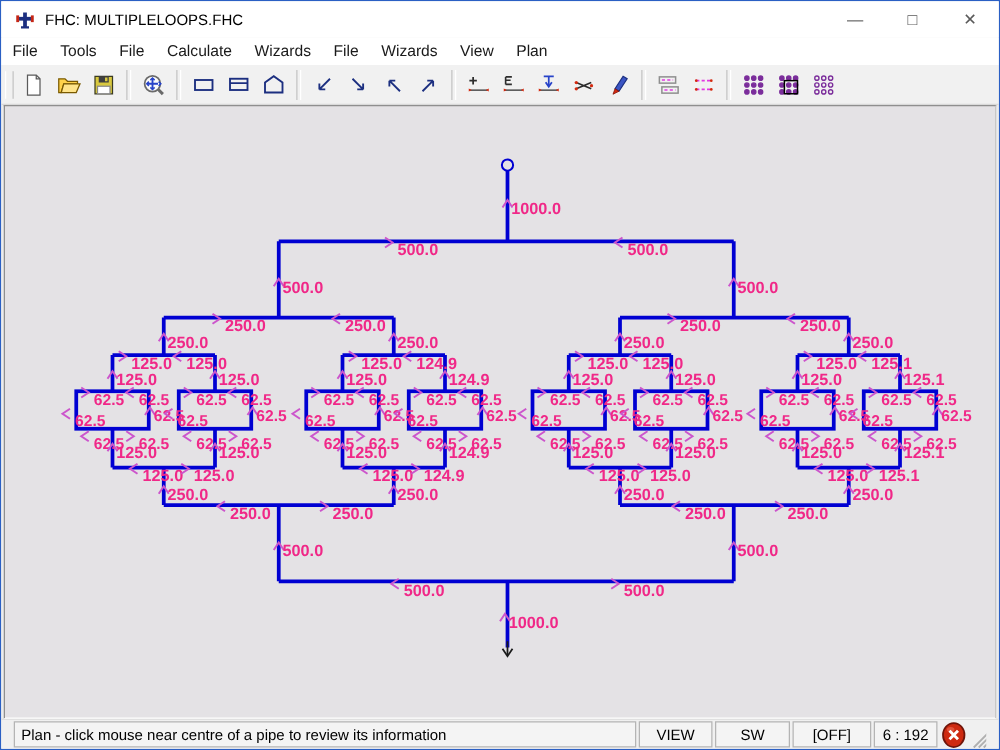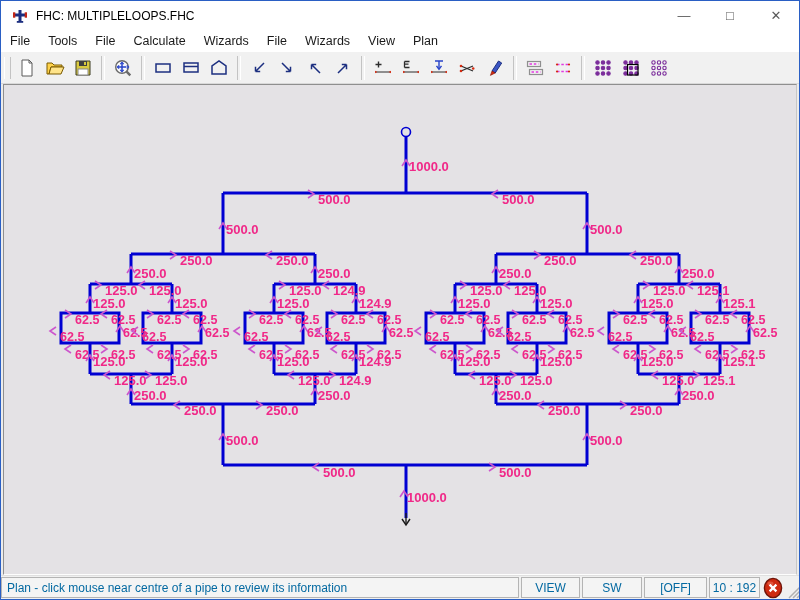--- a/index.html
+++ b/index.html
@@ -26,21 +26,21 @@
     border-left:1px solid #c3c3c3;border-right:1px solid #ffffff;}
   .tb-btn{width:26px;height:26px;margin:0 1px;display:flex;align-items:center;
     justify-content:center;background:transparent;border:1px solid transparent;padding:0;}
   
   .canvas-wrap{flex:1 1 auto;padding:0 2px;background:#ececec;min-height:0;}
   .canvas{height:489px;border:1px solid #8f8f8f;border-bottom-color:#fdfdfd;
     border-right-color:#c7c7c7;background:#e4e2e5;position:relative;}
   .canvas svg{position:absolute;left:0;top:0;}
   
   .status-bar{height:23px;background:#f0f0f0;display:flex;align-items:center;
-    gap:2px;padding:0 0;font-size:12px;color:#0369a1;flex:0 0 auto;
+    gap:2px;padding:0 10px;font-size:12px;color:#000000;flex:0 0 auto;
     border-top:1px solid #e0e0e0;}
   .panel{height:19px;border:1px solid #b4b4b4;background:#f4f4f4;
     display:flex;align-items:center;white-space:nowrap;overflow:hidden;}
   .panel.msg{flex:1 1 auto;padding-left:5px;}
   .panel.left{padding-left:4px;}
   .panel.center{justify-content:center;}
   .error-badge{width:22px;display:flex;align-items:center;justify-content:center;}
   .resize-grip{width:13px;height:19px;align-self:flex-end;}
 </style>
 </head>
@@ -516,21 +516,21 @@
           <text x="678" y="315" fill="#f02888" font-size="13" font-weight="bold">250.0</text>
         </svg>
     </div>
   </div>
 
   <div class="status-bar">
     <div class="panel msg">Plan - click mouse near centre of a pipe to review its information</div>
     <div class="panel center" style="width:57px">VIEW</div>
     <div class="panel center" style="width:58px">SW</div>
     <div class="panel center" style="width:61px">[OFF]</div>
-    <div class="panel center" style="width:49px">10 : 192</div>
+    <div class="panel center" style="width:49px">6 : 192</div>
     <div class="error-badge">
         <svg width="20" height="22" viewBox="0 0 20 22">
           <ellipse cx="10" cy="11" rx="8.6" ry="9.6" fill="#ce2a11" stroke="#6f150a" stroke-width="1.4"></ellipse>
           <ellipse cx="7.5" cy="6.5" rx="3" ry="2" fill="#e8654d" opacity="0.7"></ellipse>
           <path d="M6.6 7.6l6.8 6.8M13.4 7.6l-6.8 6.8" stroke="#ffffff" stroke-width="2.3"></path>
         </svg>
       </div>
     <div class="resize-grip"><svg width="13" height="19" viewBox="0 0 13 19">
           <path d="M11 18L18 11M7 18l11-11M3 18L14 7" stroke="#b0b0b0" stroke-width="1.5"></path>
         </svg></div>

